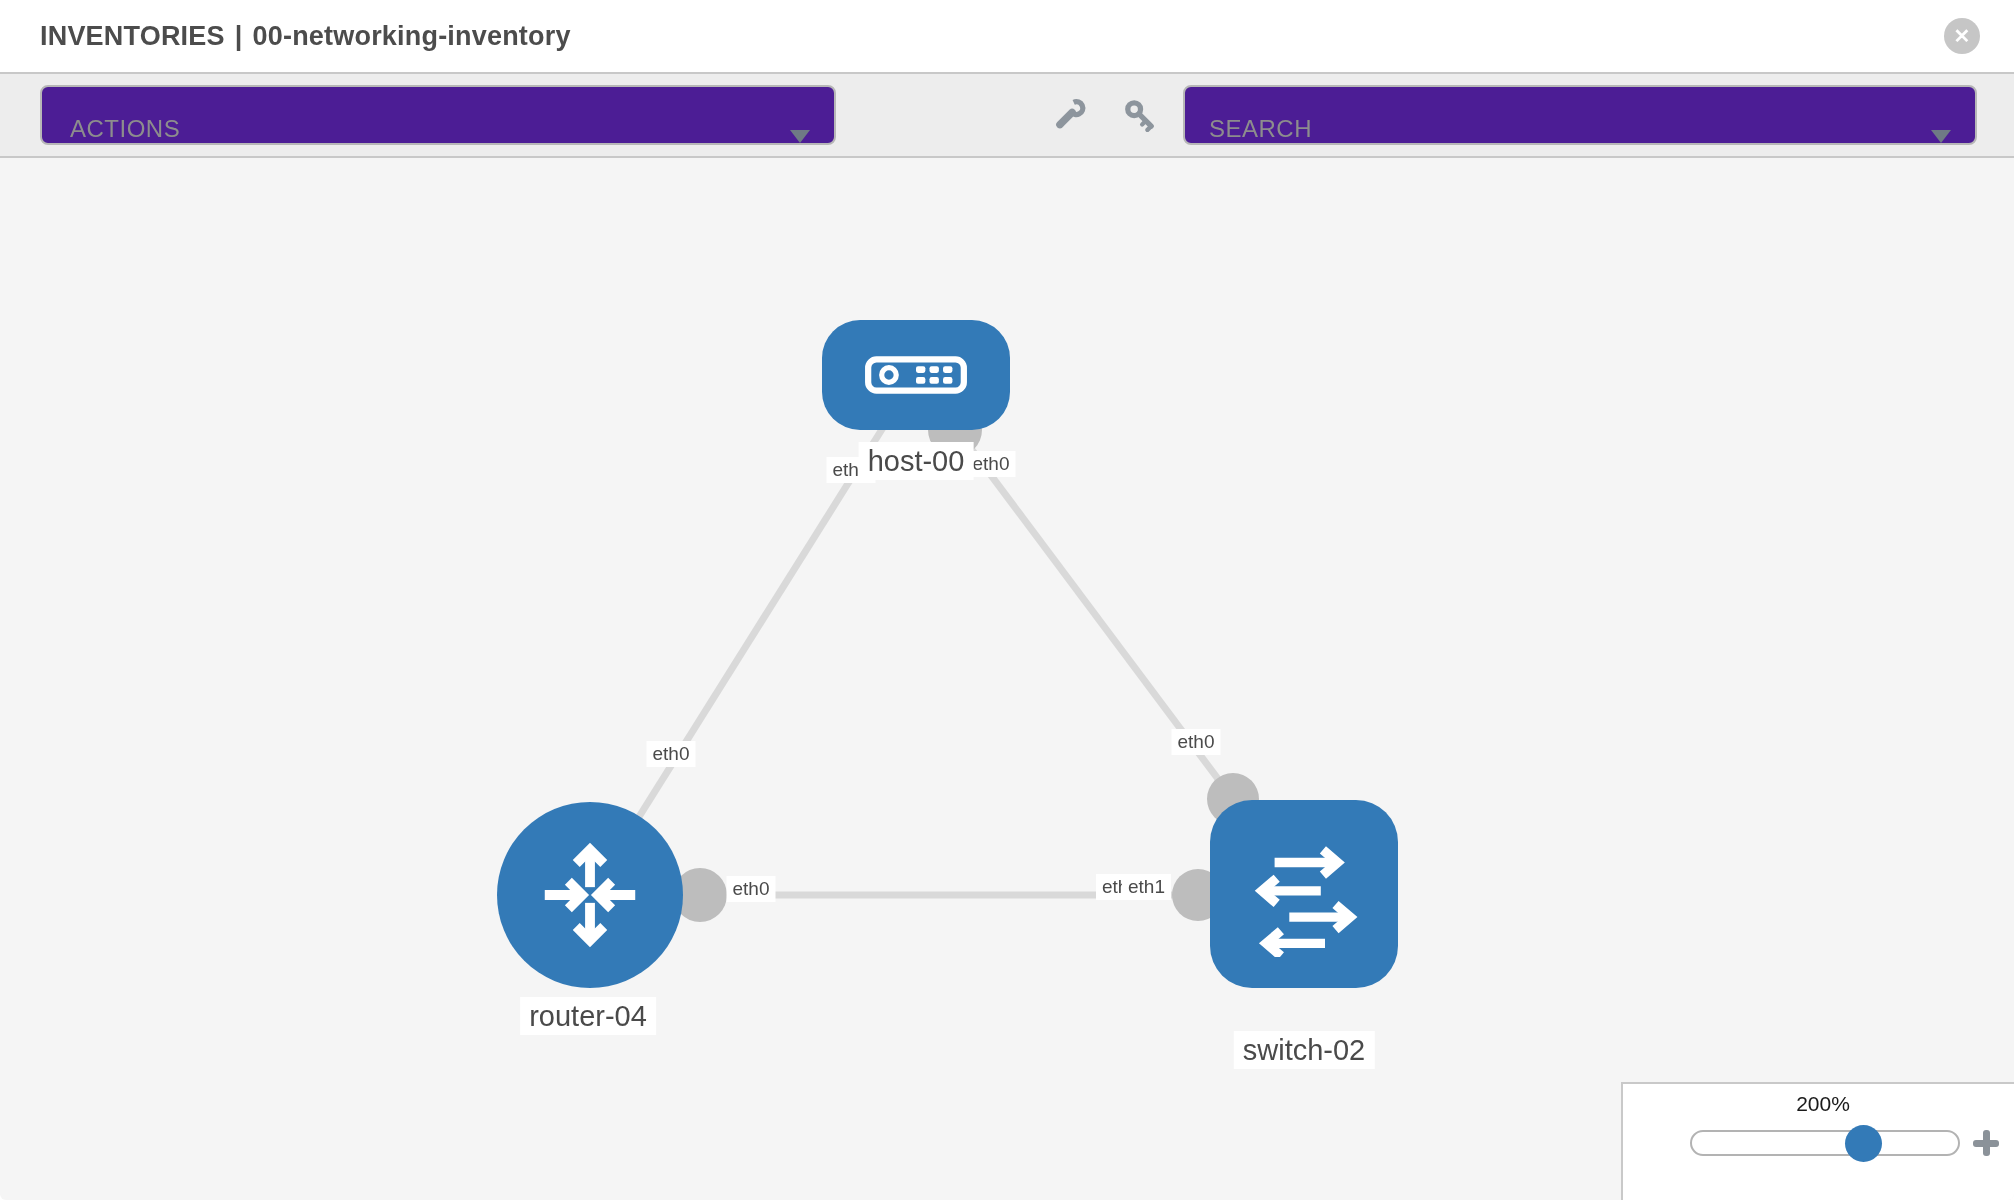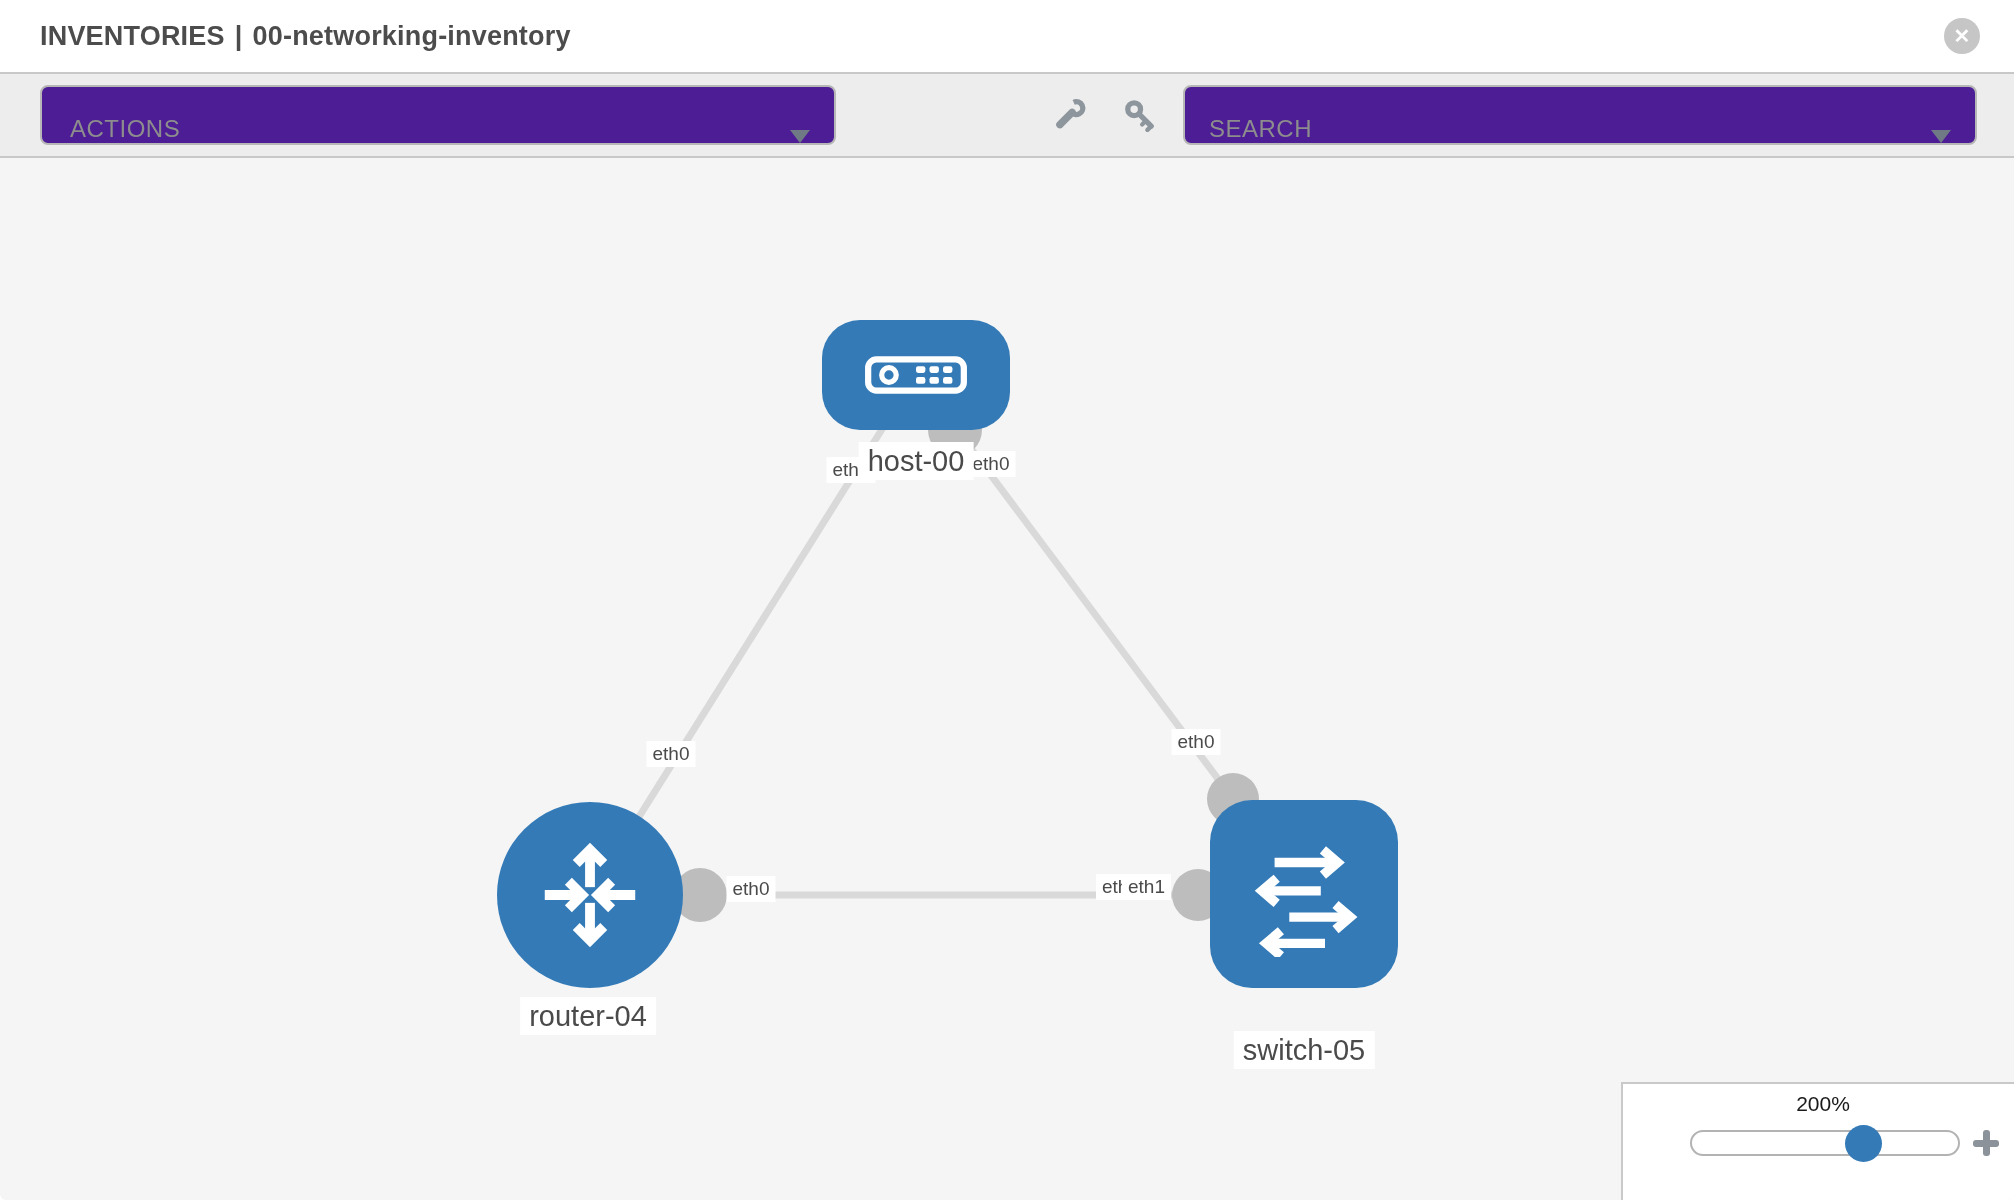--- a/index.html
+++ b/index.html
@@ -179,21 +179,21 @@
     <span class="chip" style="left:851px;top:312px;">eth0</span>
     <span class="chip" style="left:991px;top:306px;">eth0</span>
     <span class="chip" style="left:671px;top:596px;">eth0</span>
     <span class="chip" style="left:751px;top:731px;">eth0</span>
     <span class="chip" style="left:1196px;top:584px;">eth0</span>
     <span class="chip abs" style="left:1096px;top:716px;">eth0</span>
     <span class="chip abs" style="left:1122px;top:716px;">eth1</span>
 
     <span class="node-label" style="left:916px;top:303px;">host-00</span>
     <span class="node-label" style="left:588px;top:858px;">router-04</span>
-    <span class="node-label" style="left:1304px;top:892px;">switch-05</span>
+    <span class="node-label" style="left:1304px;top:892px;">switch-02</span>
 
     <div class="zoom-panel">
       <div class="zoom-level">200%</div>
       <button class="zoom-minus">
         <span class="hbar"></span>
       </button>
       <div class="zoom-track"></div>
       <div class="zoom-knob"></div>
       <button class="zoom-plus">
         <span class="plus-wrap"><span class="hbar"></span><span class="vbar"></span></span>

